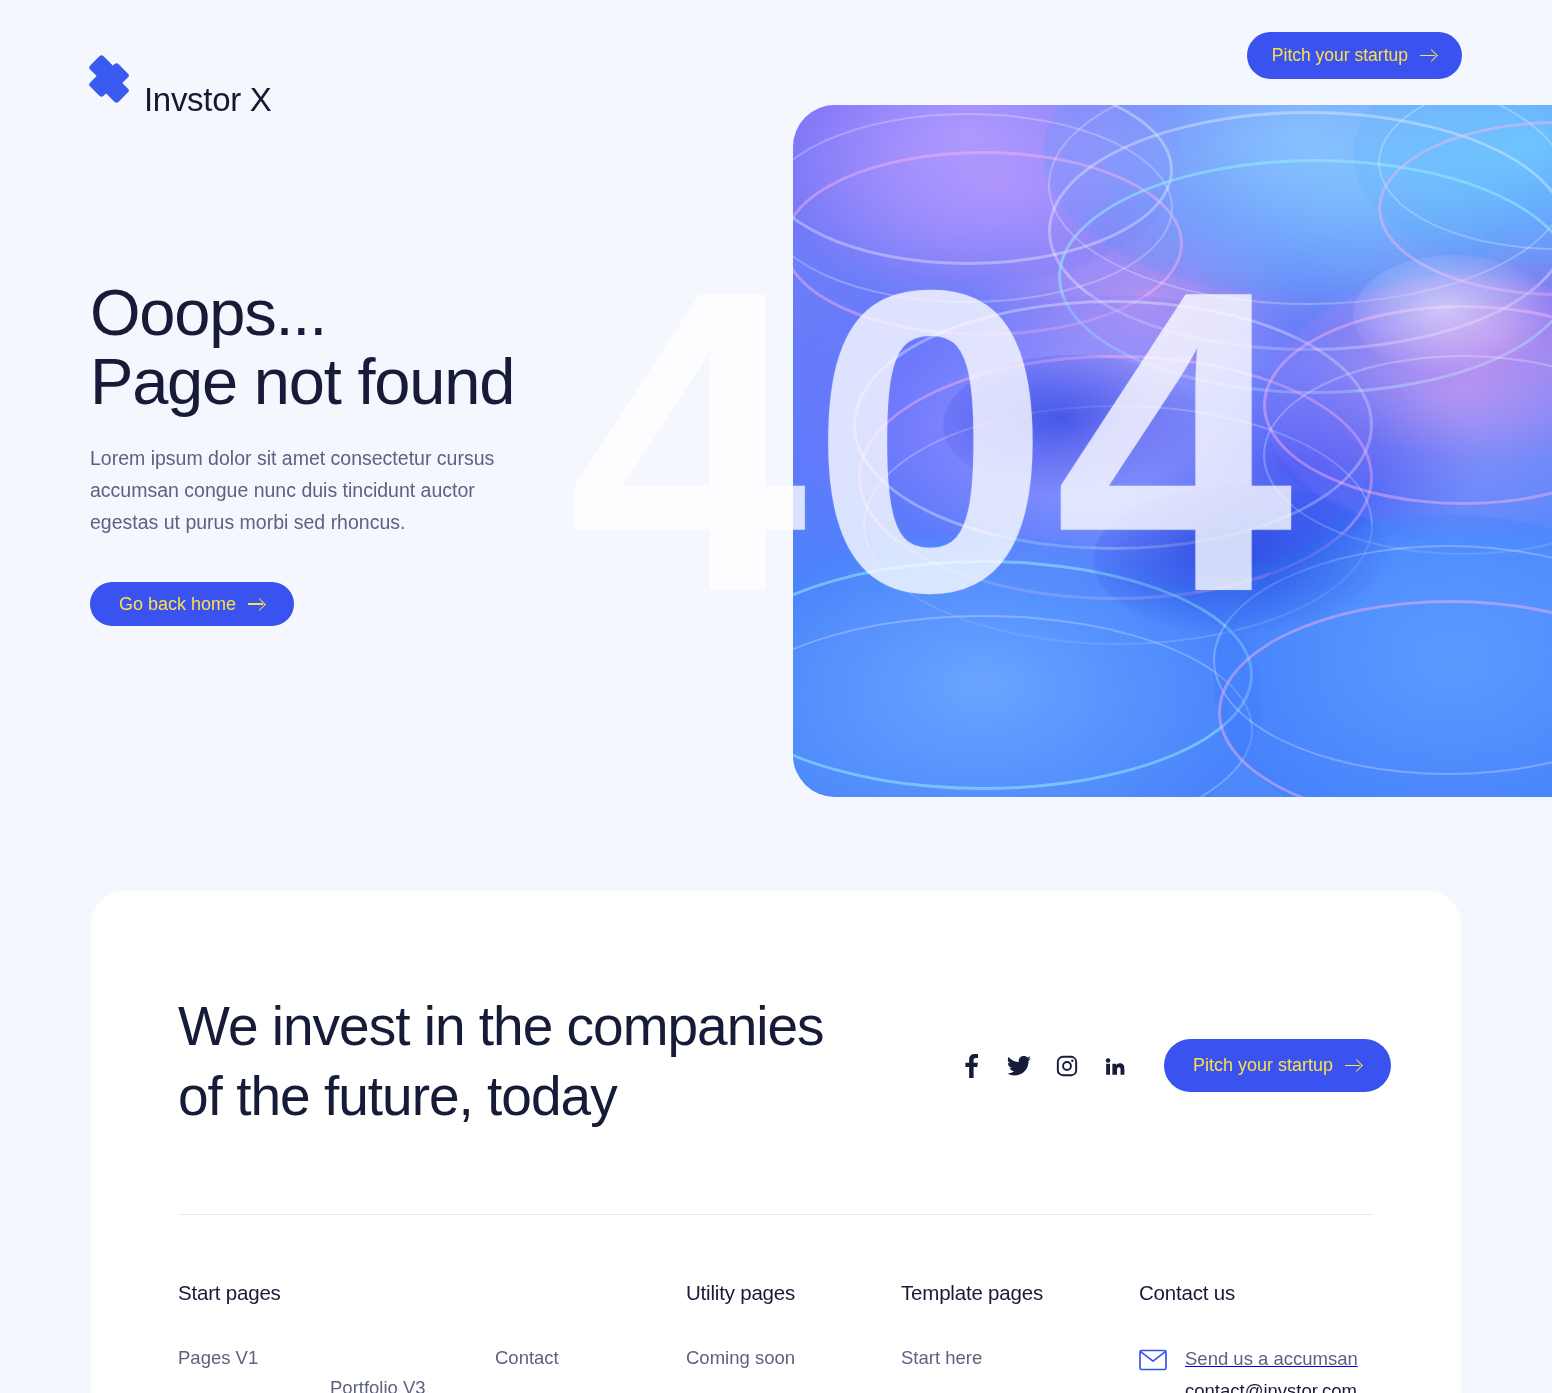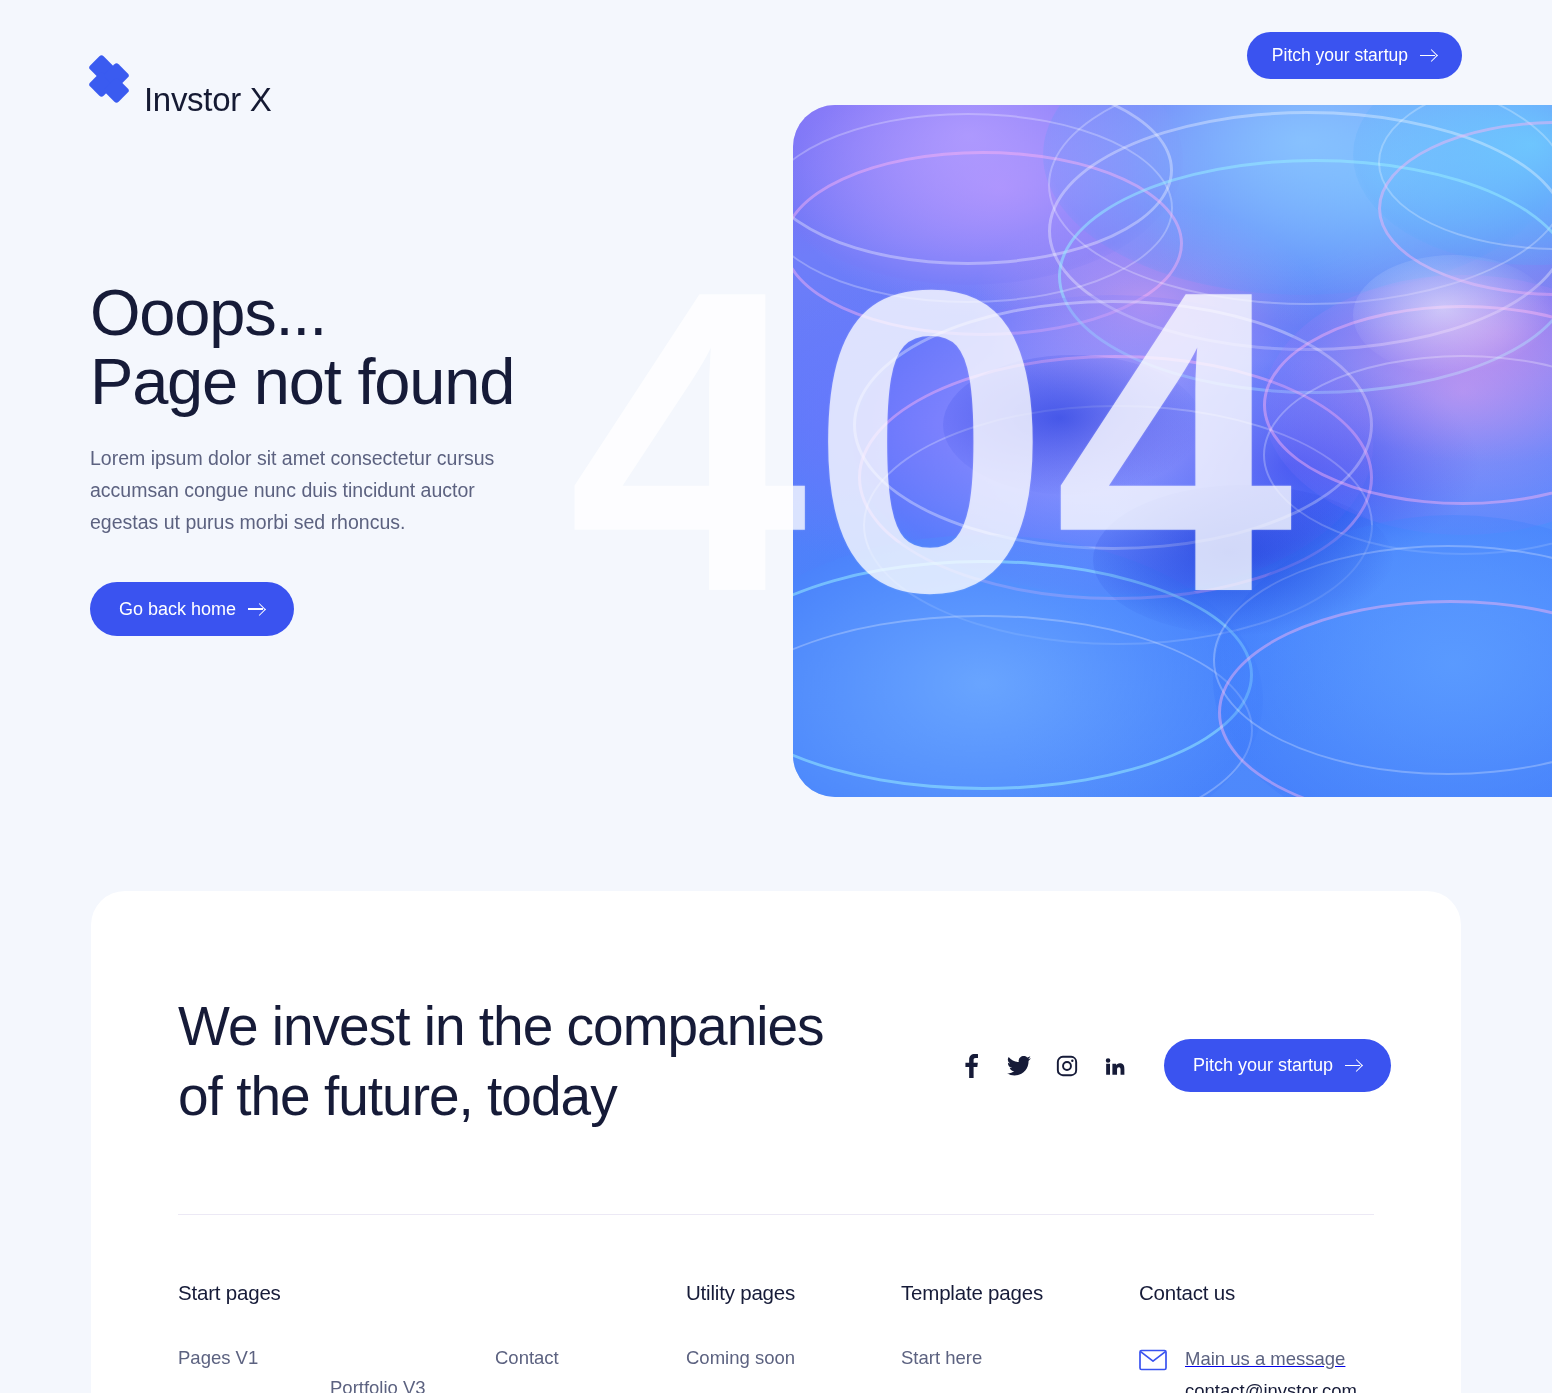--- a/index.html
+++ b/index.html
@@ -101,21 +101,21 @@
     border-bottom: 2.2px solid #1d2240;
     transform: rotate(45deg);
   }
 
   .btn-pill {
     display: inline-flex;
     align-items: center;
     justify-content: center;
     gap: 12px;
     background: #3a53f0;
-    color: #ffffff;
+    color: #fde047;
     border: none;
     border-radius: 999px;
     font-family: "Liberation Sans", sans-serif;
     cursor: pointer;
     white-space: nowrap;
     text-decoration: none;
   }
 
   .nav-cta {
     position: absolute;
@@ -228,21 +228,21 @@
   .hero-sub {
     margin-top: 26px;
     font-size: 19.5px;
     line-height: 32px;
     color: #5c6280;
     max-width: 430px;
     font-weight: 400;
   }
   .hero-cta {
     margin-top: 44px;
-    height: 54px;
+    height: 44px;
     padding: 0 29px;
     font-size: 18px;
   }
 
   
   .footer-card {
     position: absolute;
     left: 91px;
     top: 891px;
     width: 1370px;
@@ -506,21 +506,21 @@
       <div class="col-contact">
         <div class="col-head">Contact us</div>
         <a class="contact-row" href="#">
           <span class="mail-icon">
             <svg width="28" height="22" viewBox="0 0 28 22" fill="none" stroke="#3a53f0" stroke-width="1.7" stroke-linejoin="round">
               <rect x="1" y="1.5" width="26" height="19" rx="1.5"></rect>
               <path d="M1.6 2.6 14 12.2 26.4 2.6"></path>
             </svg>
           </span>
           <span class="contact-text">
-            <span class="contact-label">Main us a message</span>
+            <span class="contact-label">Send us a accumsan</span>
             <span class="contact-mail">contact@invstor.com</span>
           </span>
         </a>
       </div>
 
     </div>
   </div>
 
 </div>
 

